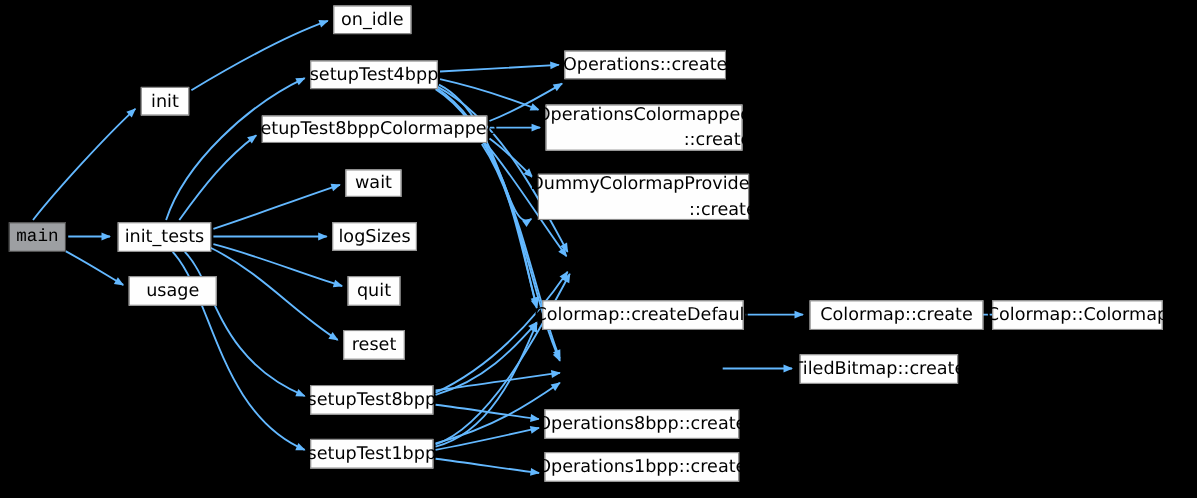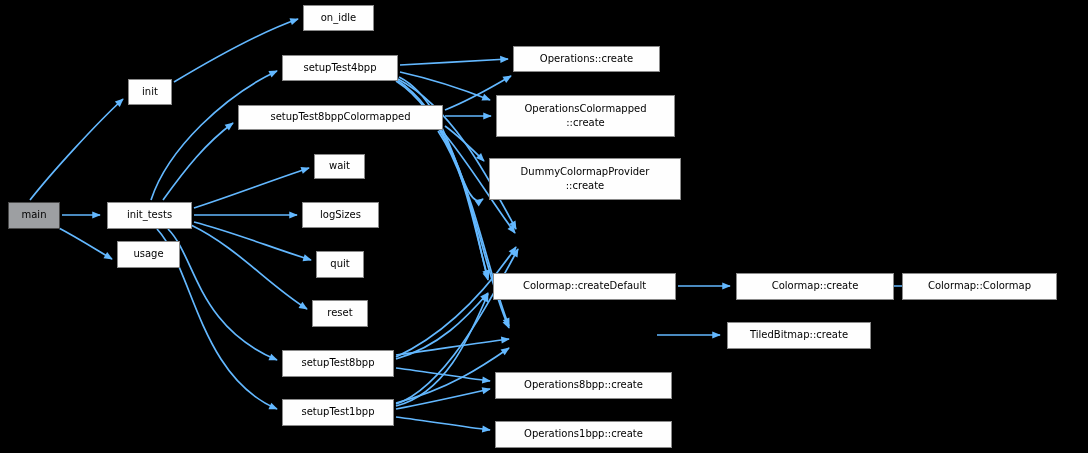--- a/index.html
+++ b/index.html
@@ -21,31 +21,32 @@
     font-family:"DejaVu Sans","Liberation Sans",sans-serif;
   }
   #edge-layer{position:absolute;left:0;top:0;width:1088px;height:453px;}
   #edge-layer path.edge{fill:none;stroke:var(--edge);stroke-width:1.7px;}
   .node{
     position:absolute;
     box-sizing:border-box;
     background:var(--node-fill);
     border:1px solid var(--node-border);
     color:var(--text);
-    font-size:10px;
+    font-size:16px;
     line-height:1.42;
     display:flex;align-items:center;justify-content:center;
-    text-align:center;
+    text-align:right;
     white-space:pre-line;
     cursor:pointer;
     z-index:2;
   }
   .node--focus{
     background:var(--highlight-fill);
     border:1px solid var(--highlight-border);
+    font-family:Liberation Mono, monospace;
   }
 </style>
 </head>
 <body>
 
 <div id="canvas">
 
   <svg id="edge-layer" viewBox="0 0 1088 453" xmlns="http://www.w3.org/2000/svg">
     <defs>
       <marker id="arrow" viewBox="0 0 10 10" refX="8.6" refY="5" markerUnits="userSpaceOnUse" markerWidth="11" markerHeight="9" orient="auto">
@@ -88,35 +89,35 @@
       <path class="edge" d="M 396,417 C 428,421 458,426 490,430" marker-end="url(#arrow)"></path>
       <path class="edge" d="M 678,286 L 730,286" marker-end="url(#arrow)"></path>
       <path class="edge" d="M 874,286 L 920,286" marker-end="url(#arrow)"></path>
       <path class="edge" d="M 657,335 L 720,335" marker-end="url(#arrow)"></path>
     </g>
   </svg>
 
   <div class="node node--focus" style="left:8px;top:202px;width:52px;height:27px">main</div>
   <div class="node" style="left:128px;top:79px;width:44px;height:26px">init</div>
   <div class="node" style="left:107px;top:202px;width:85px;height:27px">init_tests</div>
-  <div class="node" style="left:117px;top:241px;width:63px;height:27px">usage</div>
+  <div class="node" style="left:117px;top:251px;width:80px;height:27px">usage</div>
   <div class="node" style="left:303px;top:5px;width:71px;height:26px">on_idle</div>
   <div class="node" style="left:282px;top:55px;width:116px;height:26px">setupTest4bpp</div>
   <div class="node" style="left:238px;top:105px;width:205px;height:25px">setupTest8bppColormapped</div>
   <div class="node" style="left:314px;top:154px;width:51px;height:25px">wait</div>
   <div class="node" style="left:302px;top:202px;width:77px;height:26px">logSizes</div>
   <div class="node" style="left:316px;top:251px;width:48px;height:27px">quit</div>
   <div class="node" style="left:312px;top:300px;width:56px;height:27px">reset</div>
   <div class="node" style="left:282px;top:350px;width:112px;height:27px">setupTest8bpp</div>
   <div class="node" style="left:282px;top:399px;width:112px;height:27px">setupTest1bpp</div>
   <div class="node" style="left:513px;top:46px;width:147px;height:26px">Operations::create</div>
   <div class="node" style="left:496px;top:95px;width:179px;height:42px">OperationsColormapped
 ::create</div>
   <div class="node" style="left:489px;top:158px;width:192px;height:42px">DummyColormapProvider
 ::create</div>
   <div class="node" style="left:493px;top:273px;width:183px;height:27px">Colormap::createDefault</div>
   <div class="node" style="left:495px;top:372px;width:177px;height:27px">Operations8bpp::create</div>
-  <div class="node" style="left:495px;top:421px;width:177px;height:27px">Operations1bpp::create</div>
+  <div class="node" style="left:495px;top:411px;width:177px;height:27px">Operations1bpp::create</div>
   <div class="node" style="left:736px;top:273px;width:158px;height:27px">Colormap::create</div>
   <div class="node" style="left:727px;top:322px;width:144px;height:27px">TiledBitmap::create</div>
   <div class="node" style="left:902px;top:273px;width:155px;height:27px">Colormap::Colormap</div>
 
 </div>
 
 </body></html>

